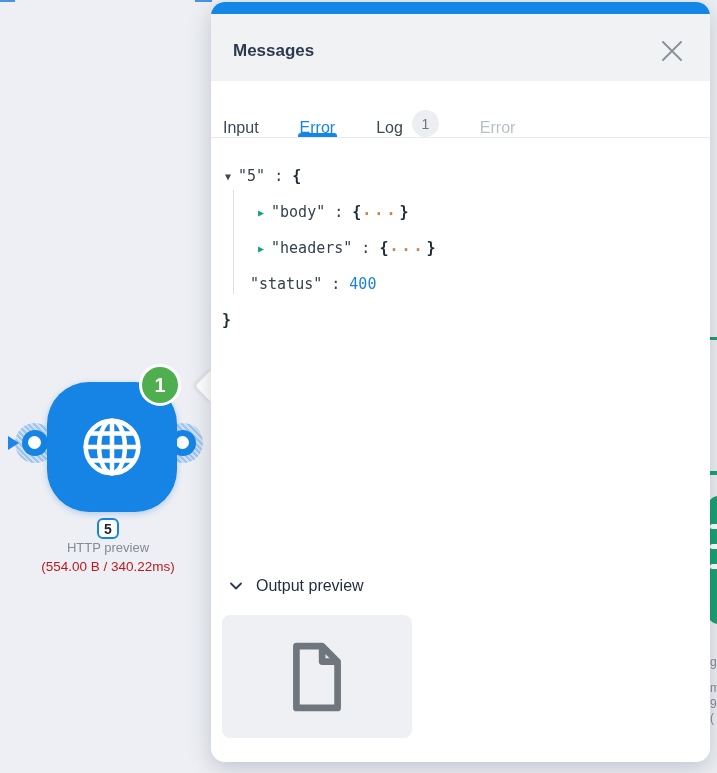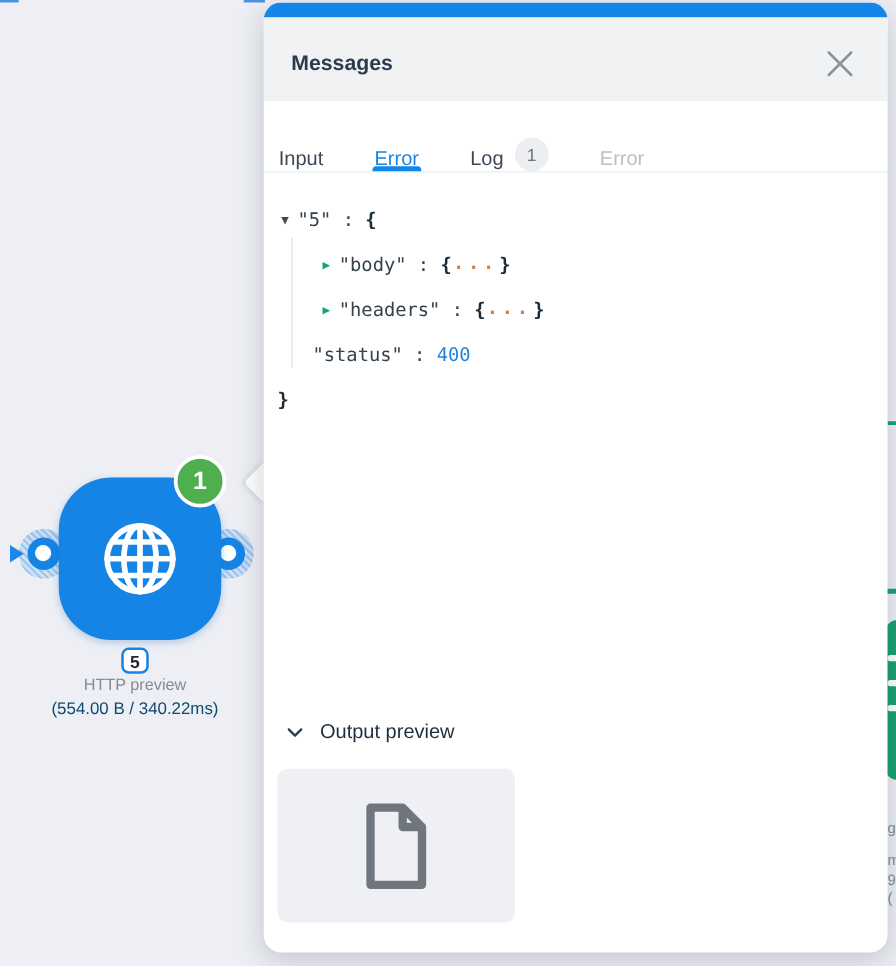--- a/index.html
+++ b/index.html
@@ -25,21 +25,21 @@
                border-radius:50%; background:#4fae4e; border:3px solid #fff;
                color:#fff; font-weight:bold; font-size:20px;
                display:flex; align-items:center; justify-content:center; z-index:3; }
   .node-order-badge { position:absolute; left:97px; top:518px; width:22px; height:21px;
                background:#fff; border:2px solid #1584e4; border-radius:6px;
                color:#1d2430; font-weight:bold; font-size:14px;
                display:flex; align-items:center; justify-content:center; }
   .node-title { position:absolute; left:0; top:540px; width:216px; text-align:center;
                color:#848b93; font-size:13px; }
   .node-stats { position:absolute; left:0; top:559px; width:216px; text-align:center;
-               color:#0c4a6e; font-size:13.5px; }
+               color:#b91c1c; font-size:13.5px; }
 
   
   .peek-line1 { position:absolute; left:710px; top:337px; width:7px; height:3px; background:#18a173; }
   .peek-line2 { position:absolute; left:708px; top:471px; width:9px; height:4px; background:#18a173; border-radius:2px 0 0 2px; }
   .peek-node  { position:absolute; left:708px; top:496px; width:12px; height:128px;
                 background:#18a173; border-radius:10px 0 0 10px; }
   .peek-node .gap { position:absolute; left:2px; width:10px; height:5px; background:#fff; border-radius:3px; }
   .peek-frag { position:absolute; left:710px; color:#848b93; font-size:12px; }
 
   

